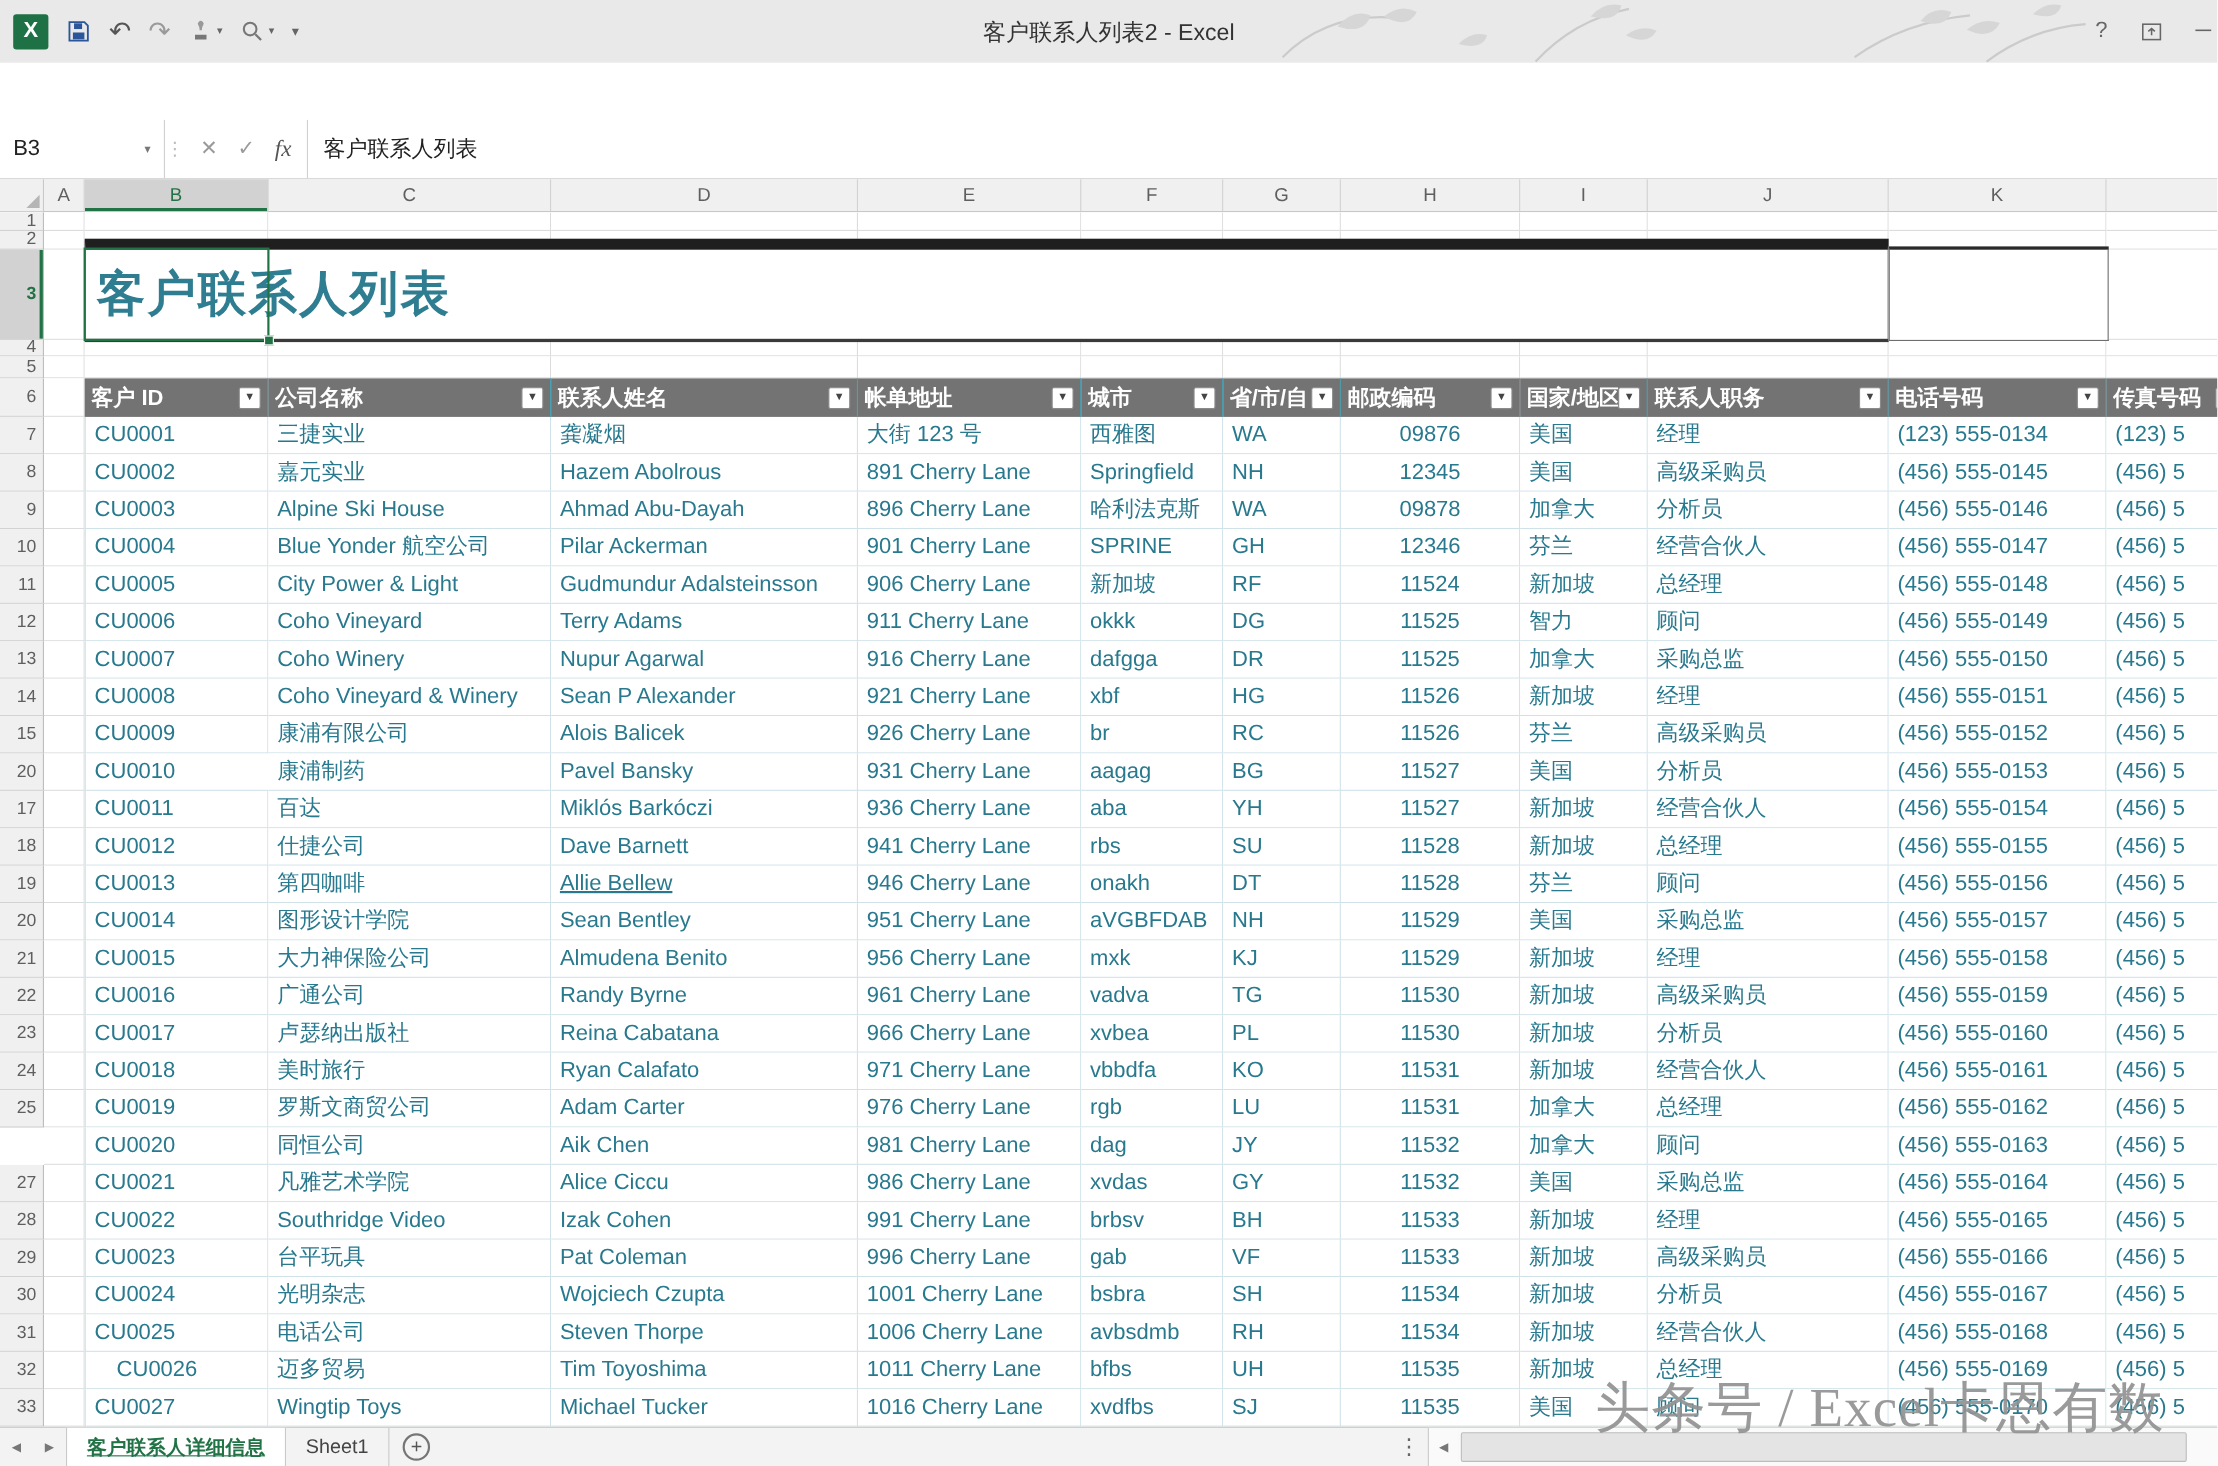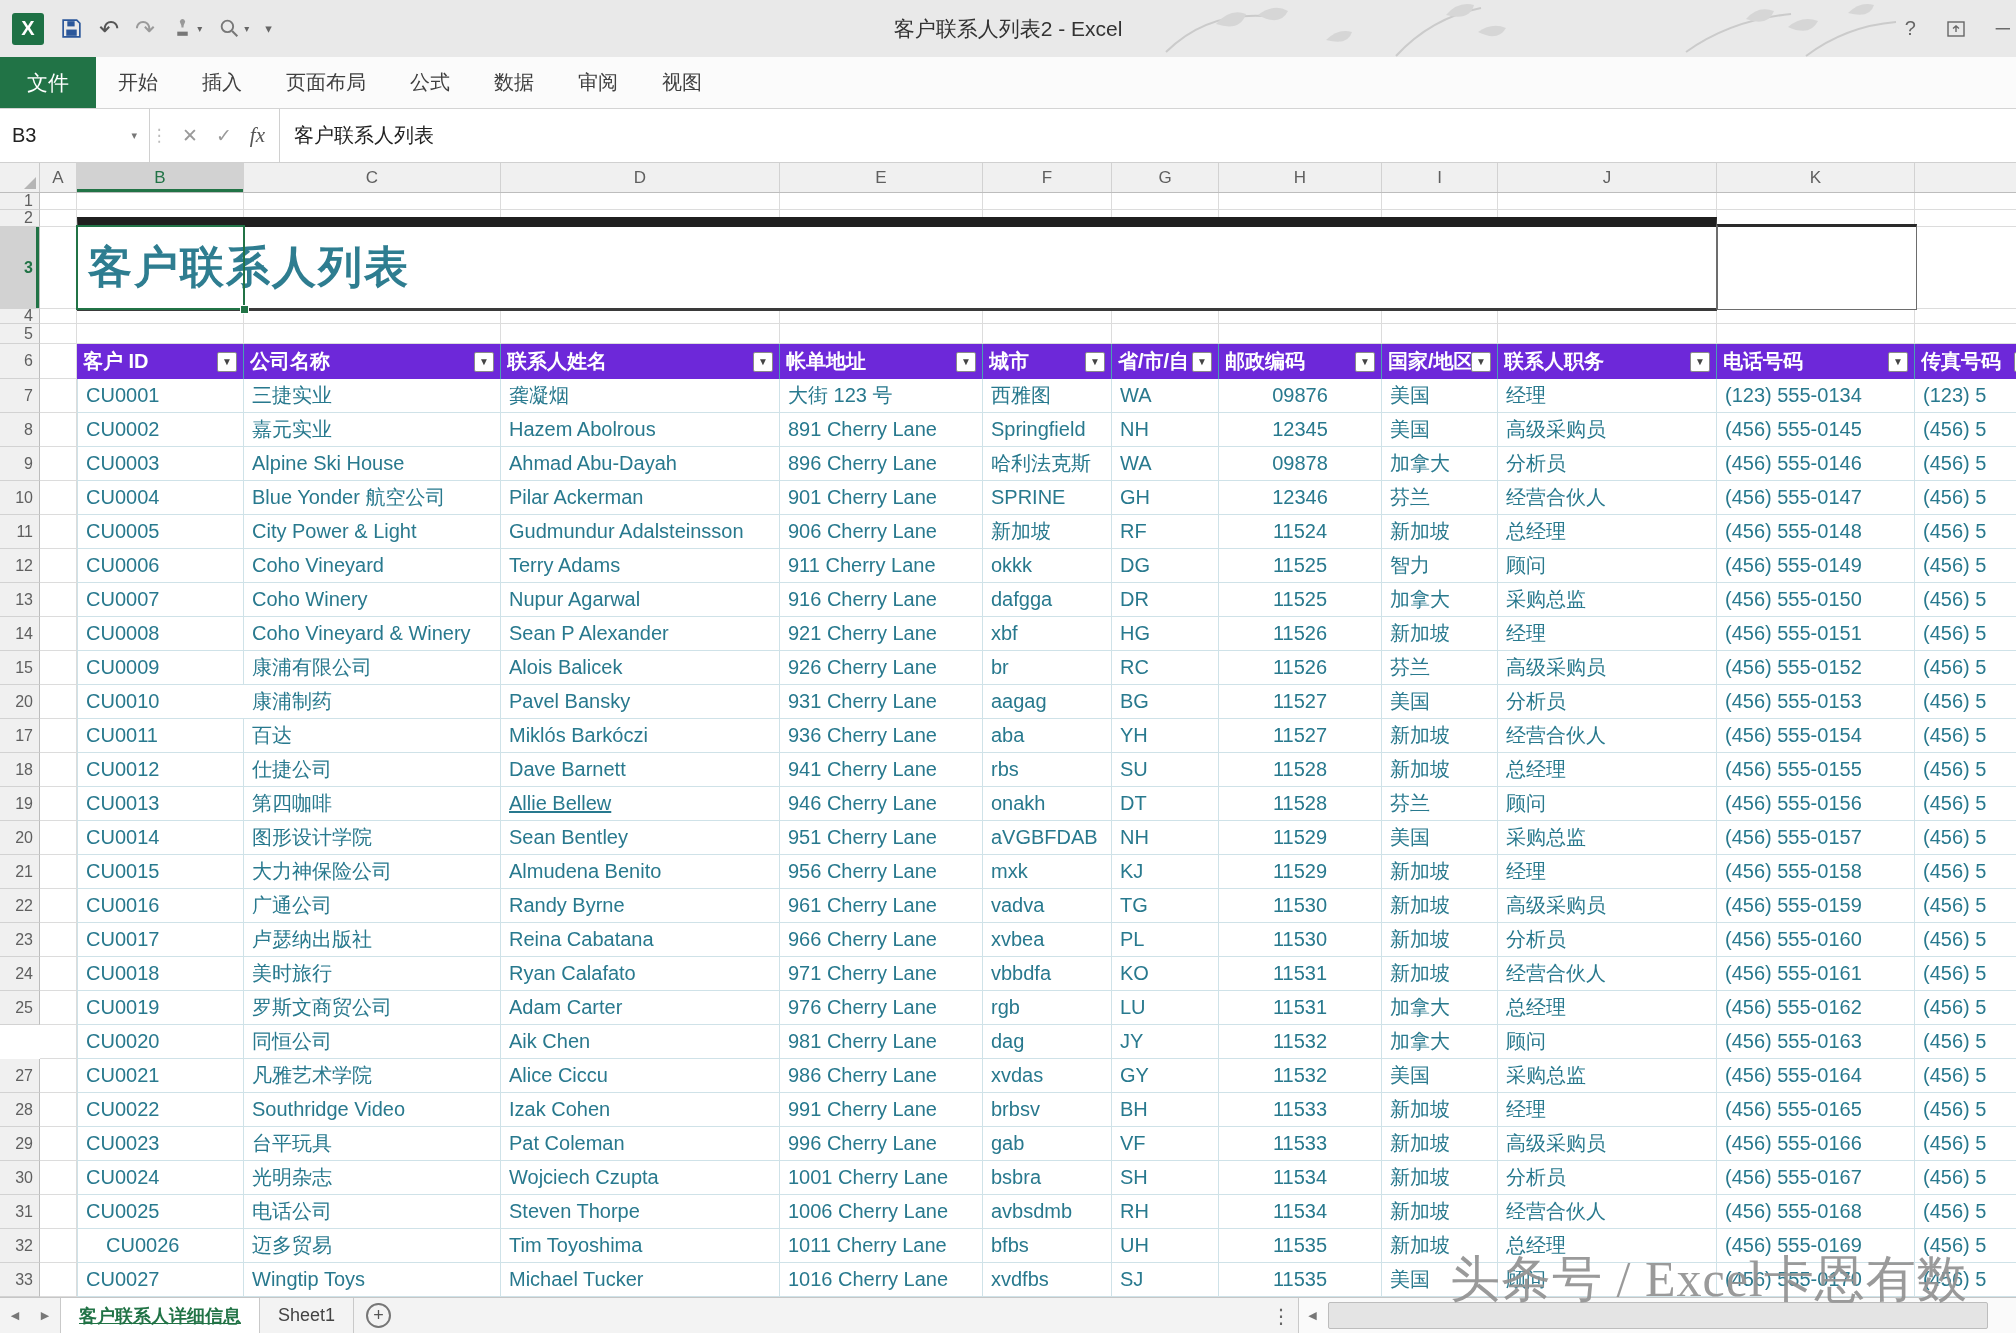--- a/index.html
+++ b/index.html
@@ -47,21 +47,21 @@
   #rows{position:absolute;top:193px;left:0;right:0;height:1104px;overflow:hidden;background:#fff}
   .rowh{position:absolute;left:0;width:40px;background:#f0f0f0;border-bottom:1px solid #d2d2d2;border-right:1px solid #bdbdbd;display:flex;align-items:center;justify-content:flex-end;padding-right:6px;font-size:16px;color:#5f5f5f;overflow:hidden}
   .rowh.sel{background:#d2d2d2;color:#217346;font-weight:bold;box-shadow:inset -3px 0 0 #217346}
   .gcell{position:absolute;background:#fff;border-right:1px solid #dcdcdc;border-bottom:1px solid #dcdcdc}
   #title-block{position:absolute;left:77px;top:24px;width:1640px;height:94px;background:#fff;border:1px solid #6d6d6d;border-top:10px solid #1f1f1f;border-bottom:3px solid #3a3a3a;z-index:3;display:flex;align-items:center;overflow:hidden}
   #title-block span{font-size:44px;font-weight:bold;color:#2e7d90;padding-left:10px;letter-spacing:2px;white-space:nowrap}
   #k3{position:absolute;left:1717px;top:31px;width:200px;height:86px;background:#fff;border:1px solid #6d6d6d;border-top:3px solid #2a2a2a;z-index:3}
   #selbox{position:absolute;left:76px;top:32px;width:169px;height:85px;border:2px solid #217346;z-index:6;pointer-events:none}
   #fillhandle{position:absolute;right:-6px;bottom:-6px;width:9px;height:9px;background:#217346;border:1px solid #fff;display:block;pointer-events:auto}
   #table-header{position:absolute;left:0;right:0;z-index:2}
-  .hcell{position:absolute;top:0;height:100%;background:#6d28d9;border-right:1px solid #49a0b2;display:flex;align-items:center;justify-content:space-between;padding:0 6px;overflow:hidden}
+  .hcell{position:absolute;top:0;height:100%;background:#737373;border-right:1px solid #49a0b2;display:flex;align-items:center;justify-content:space-between;padding:0 6px;overflow:hidden}
   .htext{color:#fff;font-size:20px;font-weight:bold;white-space:nowrap;overflow:hidden}
   .fbtn{flex:none;width:20px;height:20px;background:#fff;border:1px solid #8a8a8a;border-radius:2px;font-size:10px;line-height:18px;text-align:center;color:#444}
   .dcell{position:absolute;font-size:20px;color:#28798e;line-height:33px;padding:0 8px;white-space:nowrap;overflow:hidden;background:#fff;border-right:1px solid #cfe2e8;border-bottom:1px solid #cfe2e8}
 
   
   .sheetbar{position:absolute;left:0;right:0;top:1297px;height:36px;background:#f3f3f3;border-top:1px solid #c6c6c6;display:flex;align-items:stretch;font-size:18px}
   .nav{width:30px;display:flex;align-items:center;justify-content:center;color:#777;font-size:11px}
   .stab{padding:0 18px;display:flex;align-items:center;border-right:1px solid #c9c9c9;color:#444;white-space:nowrap}
   .stab.active{background:#fff;color:#217346;font-weight:bold;text-decoration:underline;border-left:1px solid #c9c9c9}
   .addsheet{width:25px;height:25px;margin-left:12px;align-self:center;border-radius:50%;border:2px solid #767676;color:#555;text-align:center;line-height:21px;font-size:18px;flex:none}
@@ -132,32 +132,20 @@
       <div class="wbtn">
         <svg width="20" height="20" viewBox="0 0 20 20">
             <rect x="2" y="3" width="16" height="14" fill="none" stroke="#666" stroke-width="1.4"></rect>
             <path d="M10 13V7M7 9.5L10 7l3 2.5" stroke="#666" fill="none" stroke-width="1.4"></path>
           </svg>
       </div>
       <div class="wbtn">─</div>
     </div>
   </div>
 
-  <div class="tabsrow">
-    <div class="filetab">文件</div>
-    <div id="ribbon-tabs">
-        <div class="rtab">开始</div>
-        <div class="rtab">插入</div>
-        <div class="rtab">页面布局</div>
-        <div class="rtab">公式</div>
-        <div class="rtab">数据</div>
-        <div class="rtab">审阅</div>
-        <div class="rtab">视图</div>
-      </div>
-  </div>
 
   <div class="frow">
     <div class="namebox">
       <span>B3</span>
       <span class="nb-caret">▾</span>
     </div>
     <div class="fgrip">⋮</div>
     <div class="fbtns">
       <span class="fb">✕</span>
       <span class="fb">✓</span>

